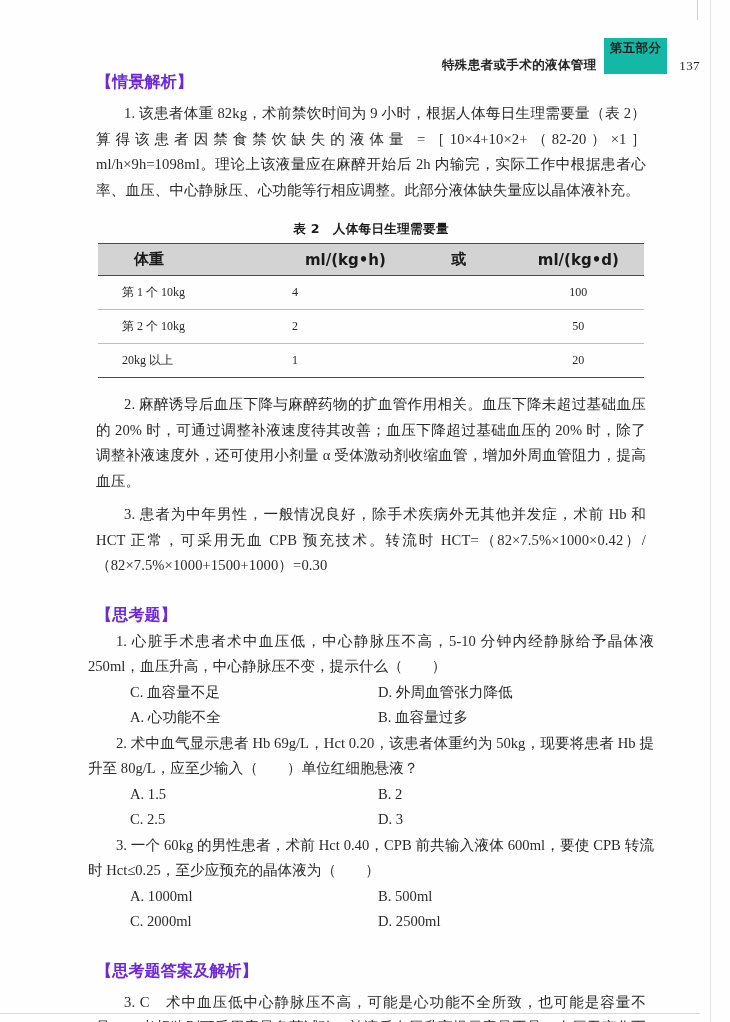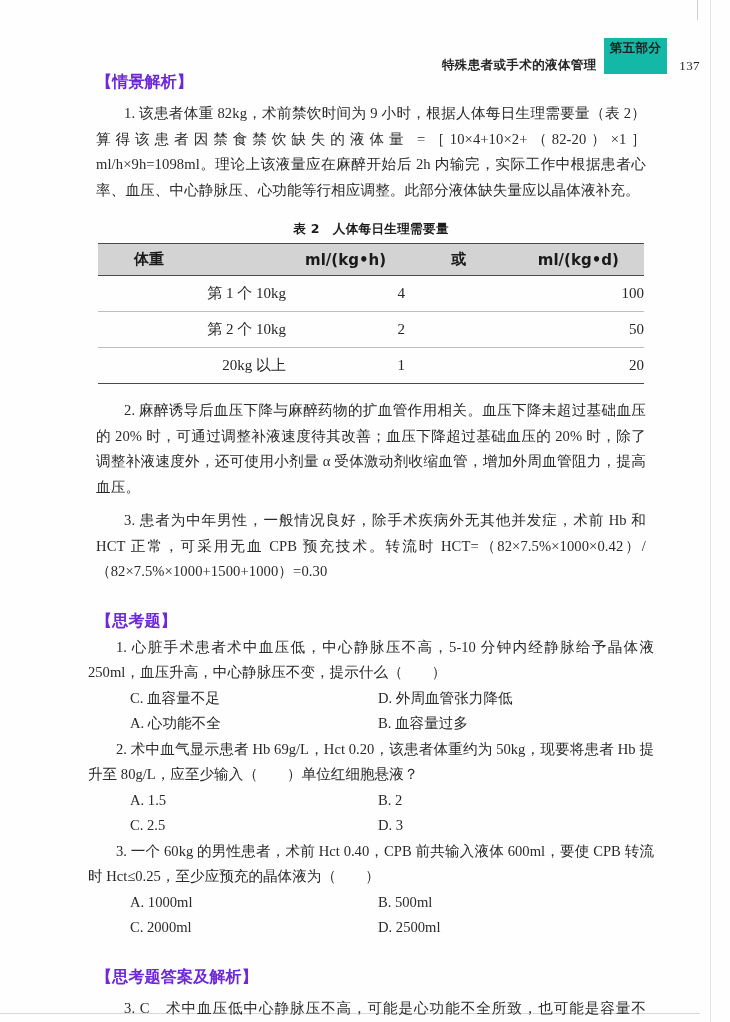--- a/index.html
+++ b/index.html
@@ -136,25 +136,24 @@
     font-weight: 600;
     font-family: "DejaVu Sans", "Liberation Sans", sans-serif;
     font-size: 15px;
     padding: 6px 0 6px 0;
     border-top: 1.6px solid #4a4a4a;
     border-bottom: 1.6px solid #4a4a4a;
     color: #1a1a1a;
   }
   table.tbl tbody td {
     padding: 8px 0 8px 0;
-    font-size: 15px;
+    font-size: 12px;
     color: #272727;
     border-bottom: 1px solid #bdbdbd;
     font-family: "Liberation Serif", serif;
-    text-align: right;
   }
   table.tbl tbody tr:last-child td {
     border-bottom: 1.6px solid #4a4a4a;
   }
   
   .c0 { text-align: left;   padding-left: 24px !important; width: 170px; }
   .c1 { text-align: left;   padding-left: 6px !important;  width: 118px; }
   .c2 { text-align: center; width: 120px; }
   .c3 { text-align: center; width: 138px; }
   th.c0 { padding-left: 36px !important; }

